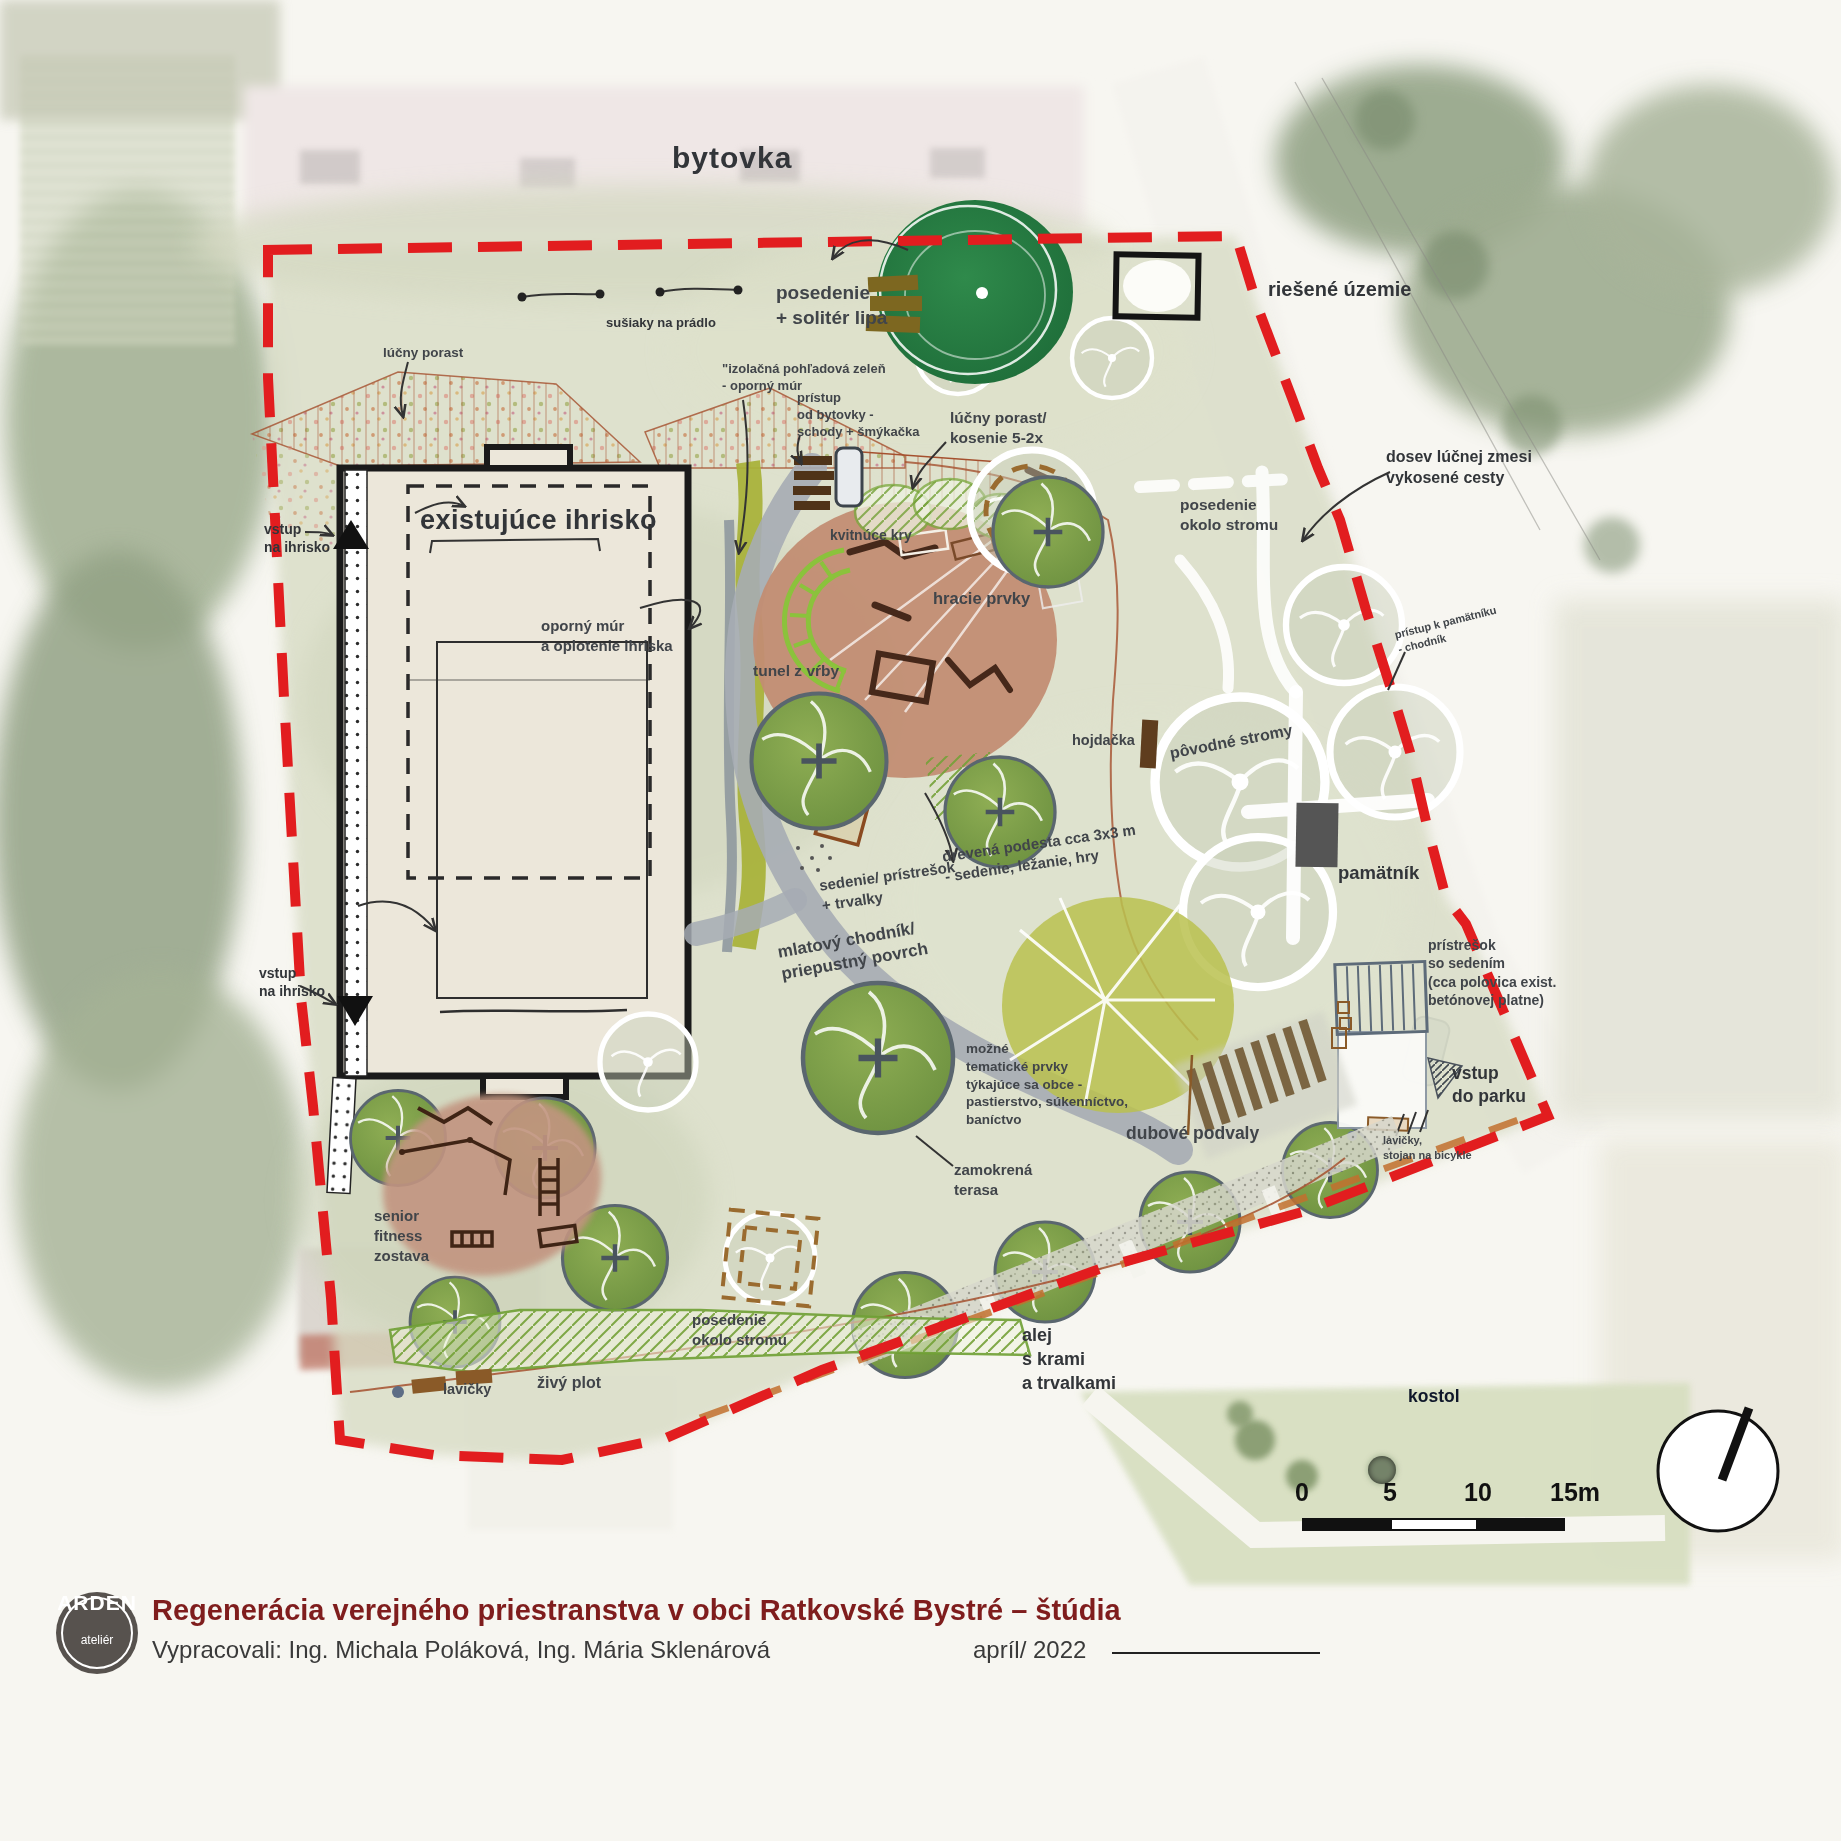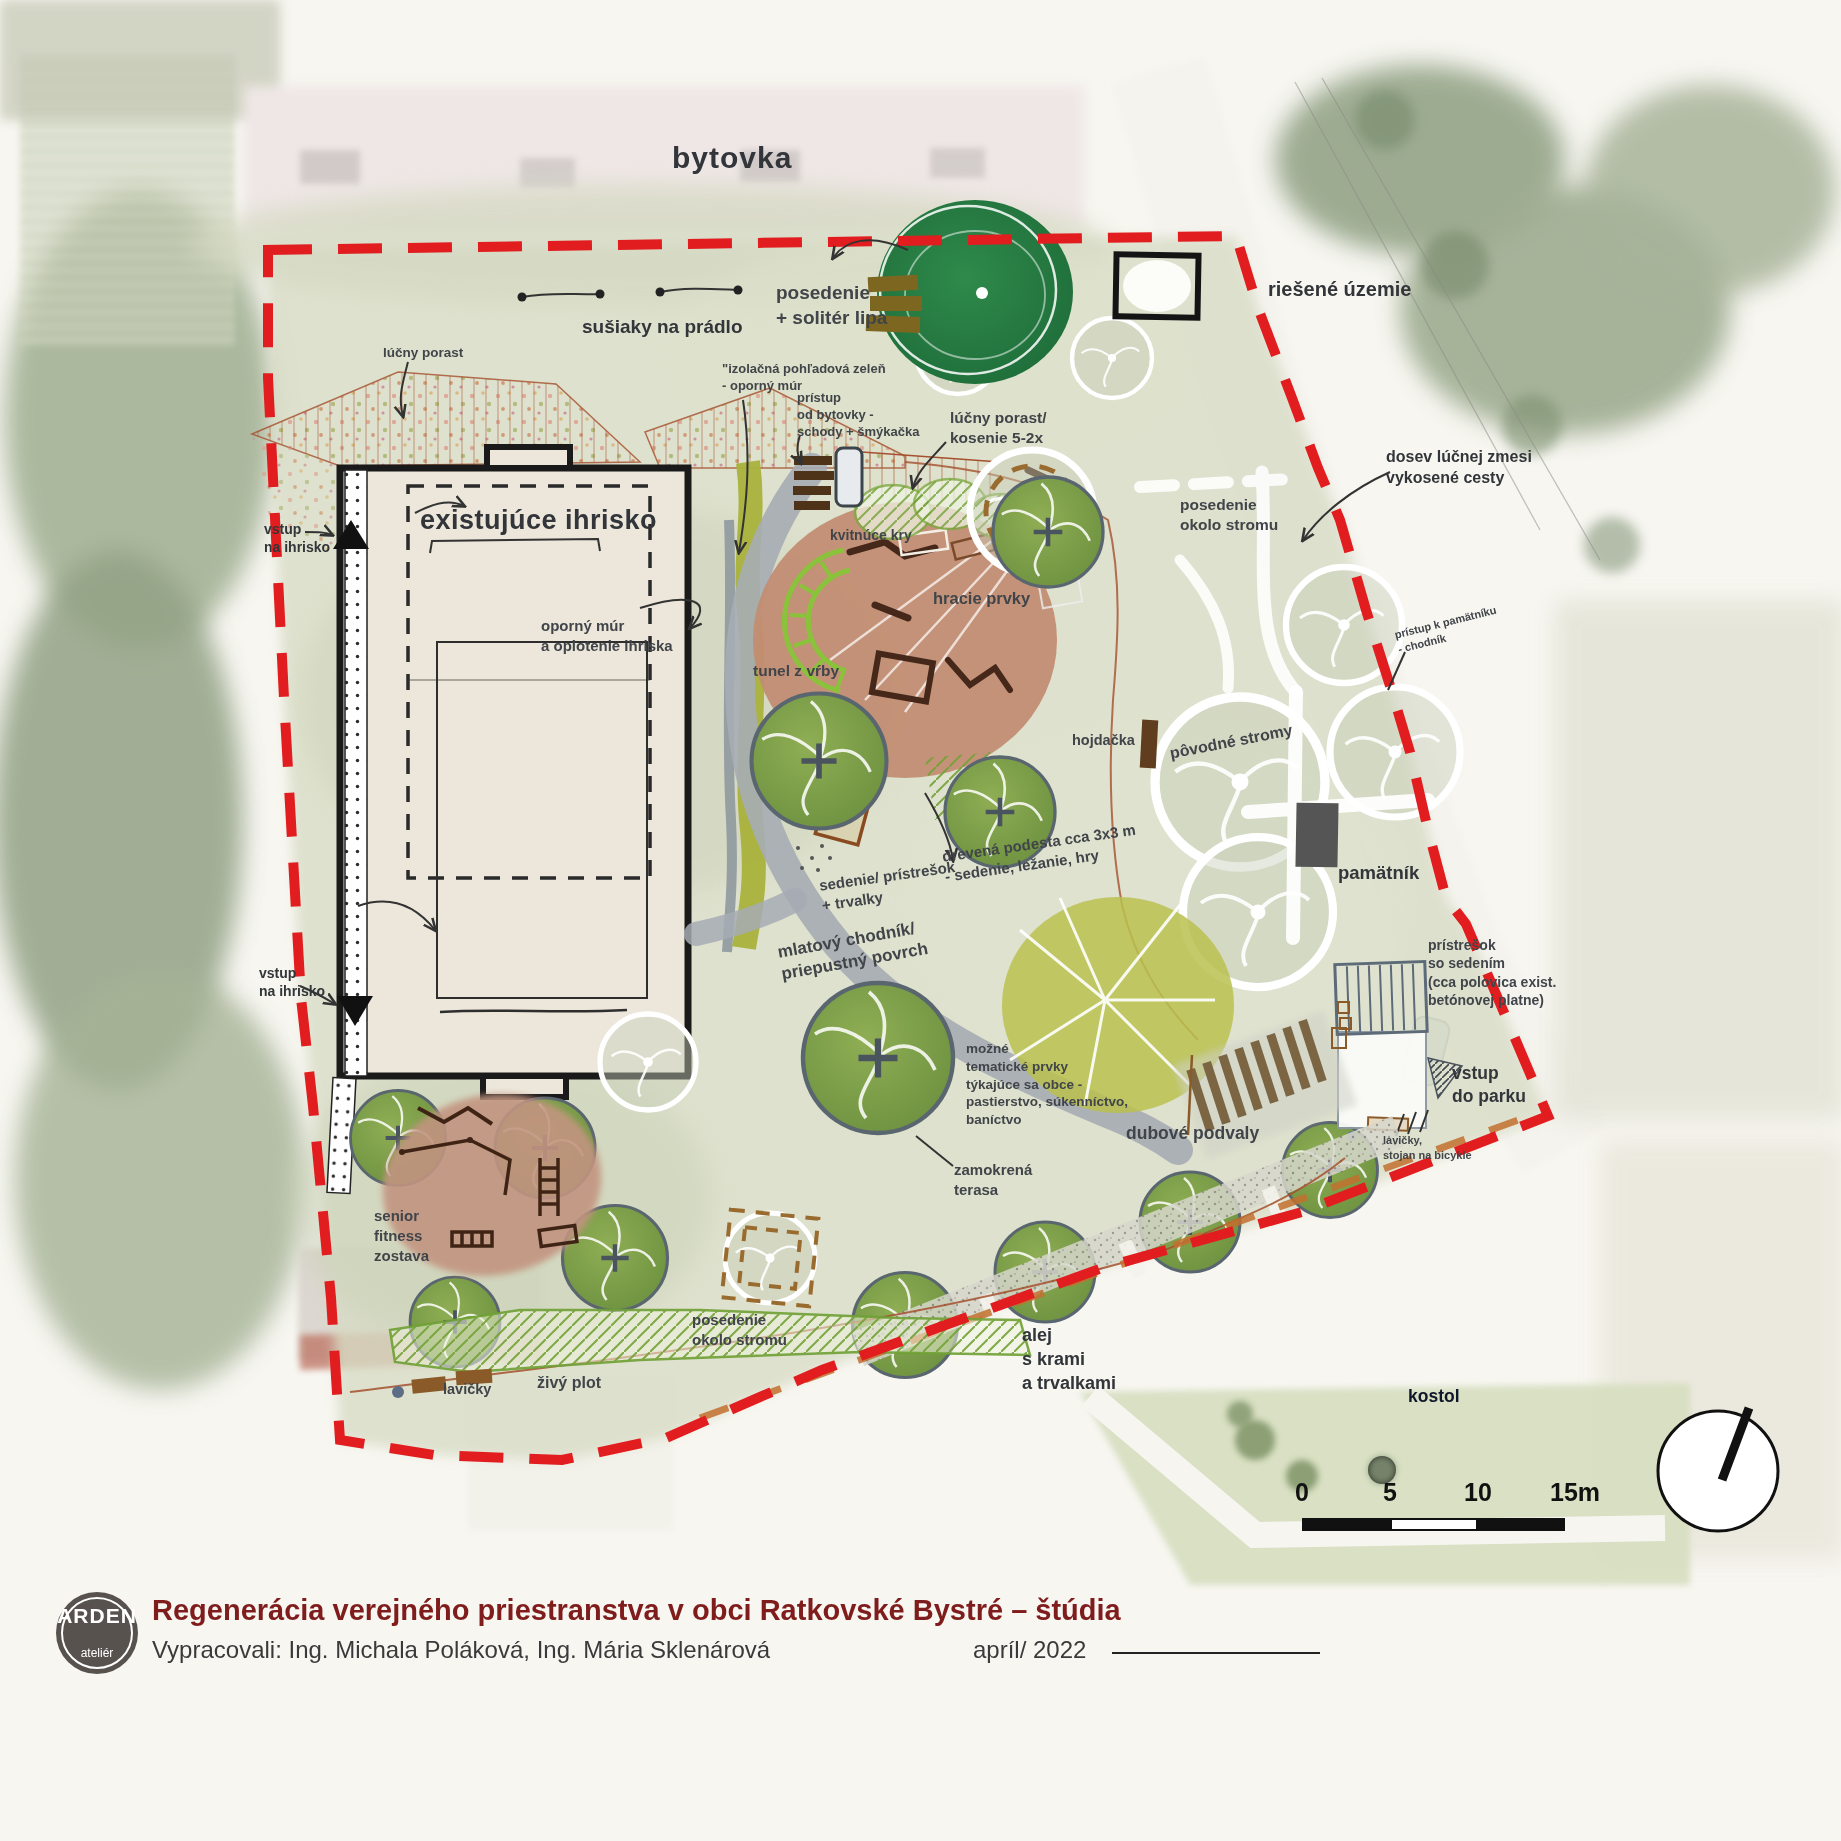--- a/index.html
+++ b/index.html
@@ -6,21 +6,21 @@
   .stage{position:relative;width:1841px;height:1841px;background:#fff;overflow:hidden;
          font-family:"Liberation Sans",sans-serif;}
   .plan-svg{position:absolute;left:0;top:0;width:1841px;height:1841px;}
   .labels{position:absolute;left:0;top:0;width:100%;height:100%;pointer-events:none;}
   .lb{position:absolute;white-space:pre-line;color:#41454a;font-weight:600;line-height:1.32;
       transform-origin:left top;}
   .lb.big{font-weight:700;color:#323539;}
   
   .footer{position:absolute;left:0;top:1588px;width:100%;height:120px;}
   .logo{position:absolute;left:56px;top:4px;width:82px;height:82px;border-radius:50%;
-        background:#57524e;display:flex;flex-direction:column;align-items:center;justify-content:center;}
+        background:#57524e;display:flex;flex-direction:column;align-items:center;justify-content:flex-start;}
   .logo .ring{position:absolute;inset:5px;border:2px solid #fff;border-radius:50%;}
   .logo .l1{color:#fff;font-size:21px;font-weight:700;letter-spacing:1px;line-height:1;}
   .logo .l2{color:#fff;font-size:12px;line-height:1.3;margin-top:20px;}
   .f-title{position:absolute;left:152px;top:6px;font-size:29px;font-weight:700;color:#7f1d1d;}
   .f-sub{position:absolute;left:152px;top:48px;font-size:24px;font-weight:400;color:#3a3a3a;}
   .f-date{position:absolute;left:973px;top:48px;font-size:24px;font-weight:400;color:#3a3a3a;}
   .f-line{position:absolute;left:1112px;top:64px;width:208px;height:2px;background:#222;}
   
   .scalebar{position:absolute;left:1288px;top:1478px;width:360px;height:64px;}
   .scalebar .num{position:absolute;top:0;font-size:25px;font-weight:700;color:#111;}
@@ -403,21 +403,21 @@
   <g>
     <circle cx="1718" cy="1471" r="60" fill="#fff" stroke="#111" stroke-width="3"></circle>
     <path d="M1722,1480 L1749,1408" stroke="#111" stroke-width="9"></path>
   </g>
 </svg>
 
 <div class="labels">
   <div class="lb big" style="left:672px;top:138px;font-size:30px;letter-spacing:1px">bytovka</div>
   <div class="lb" style="left:776px;top:280px;font-size:19px">posedenie
 + solitér lipa</div>
-  <div class="lb big" style="left:582px;top:314px;font-size:19px">sušiaky na prádlo</div>
+  <div class="lb big" style="left:606px;top:314px;font-size:13px">sušiaky na prádlo</div>
   <div class="lb big" style="left:1268px;top:276px;font-size:20px">riešené územie</div>
   <div class="lb" style="left:383px;top:344px;font-size:13.5px">lúčny porast</div>
   <div class="lb" style="left:722px;top:360px;font-size:13px">"izolačná pohľadová zeleň
 - oporný múr</div>
   <div class="lb" style="left:797px;top:389px;font-size:13px">prístup
 od bytovky -
 schody + šmýkačka</div>
   <div class="lb" style="left:950px;top:408px;font-size:15.5px">lúčny porast/
 kosenie 5-2x</div>
   <div class="lb big" style="left:264px;top:520px;font-size:14px">vstup

